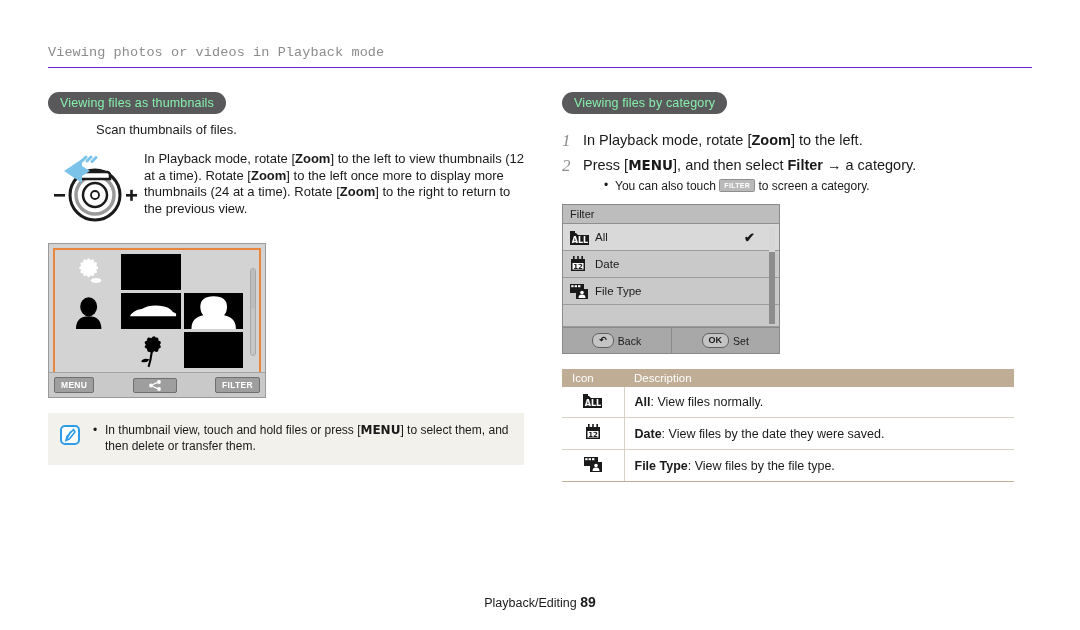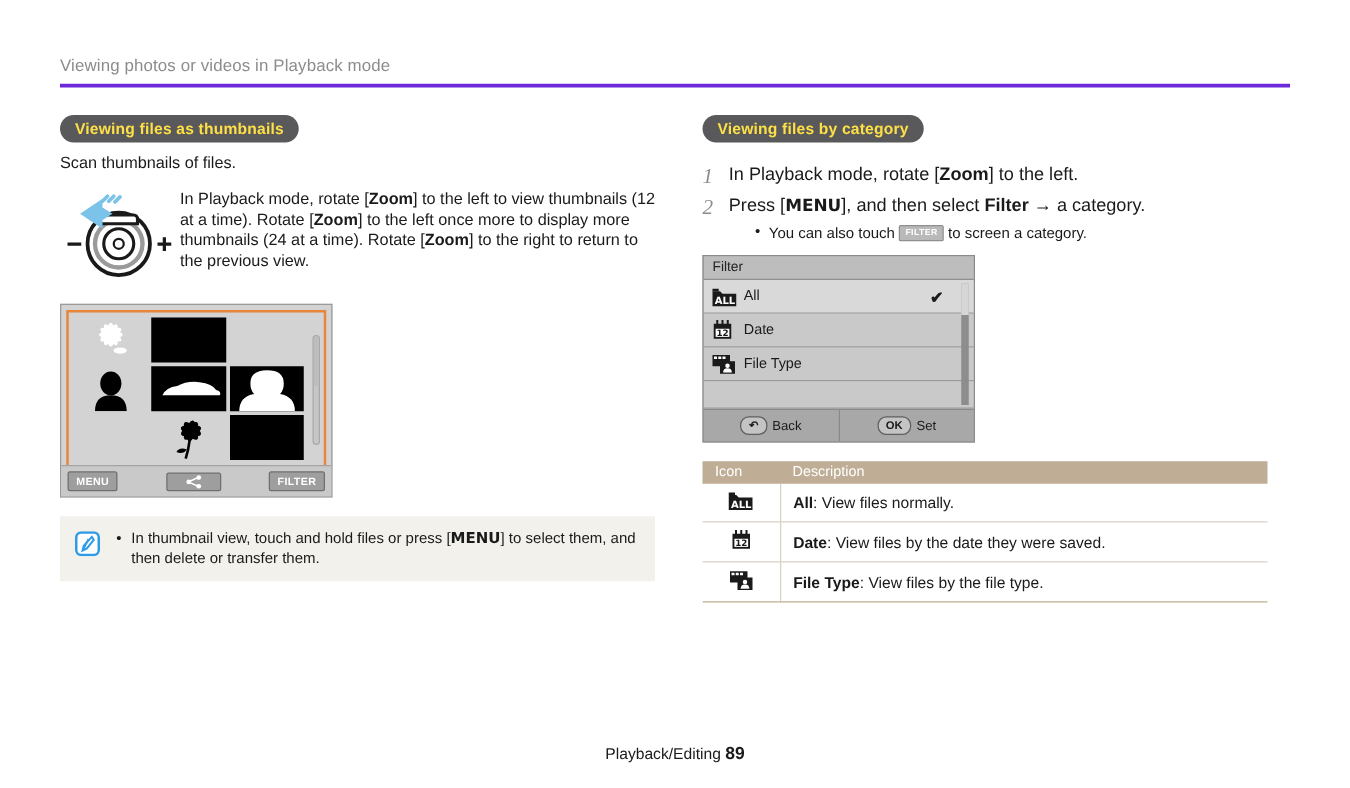--- a/index.html
+++ b/index.html
@@ -12,41 +12,43 @@
     position:relative;
     overflow:hidden;
   }
   .page { position:relative; width:1080px; height:630px; }
 
   
   .running-head {
     position:absolute; left:48px; top:45px; width:984px;
     font-size:13.5px; color:#8c8c8c; letter-spacing:.1px;
     padding-bottom:7px;
-    border-bottom:3px solid #6d28d9;
+    border-bottom:1px solid #6d28d9;
+    font-family:Liberation Mono, monospace;
   }
 
   
   .col-left  { position:absolute; left:48px;  top:92px; width:482px; }
   .col-right { position:absolute; left:562px; top:92px; width:470px; }
 
   
   .pill {
     display:inline-block;
     background:#59585a;
-    color:#fde047;
+    color:#86efac;
     font-size:12.5px;
-    font-weight:bold;
+    font-weight:normal;
     padding:3.5px 12px 4.5px;
     border-radius:11px;
     letter-spacing:.15px;
   }
   .lead {
     font-size:13px; color:#1a1a1a;
     margin-top:8px;
+    margin-left:48px;
   }
 
   
   .fig-row { position:relative; margin-top:14px; min-height:76px; }
   .lever { position:absolute; left:2px; top:0; width:96px; height:76px; }
   .lever svg { display:block; }
   .fig-text {
     margin-left:96px;
     font-size:13px; line-height:16.6px;
   }

